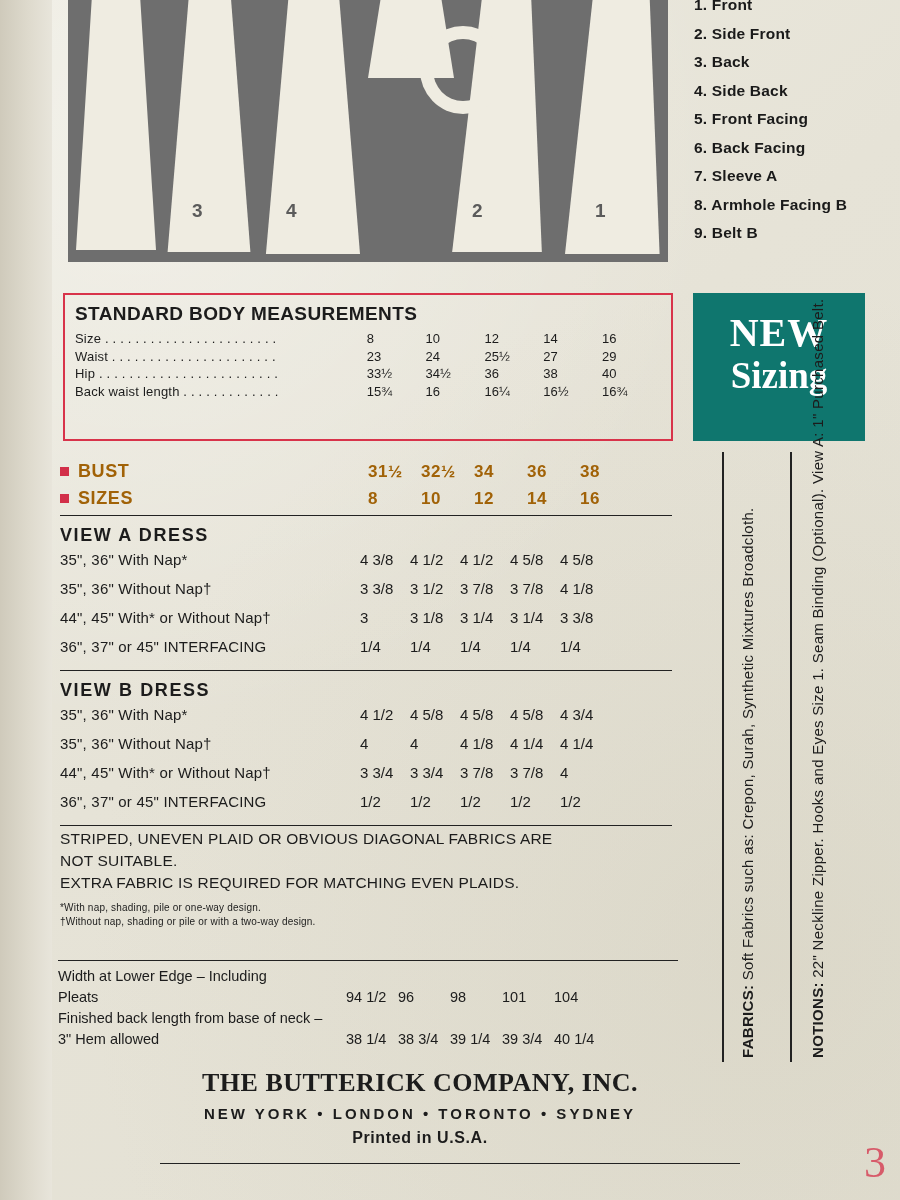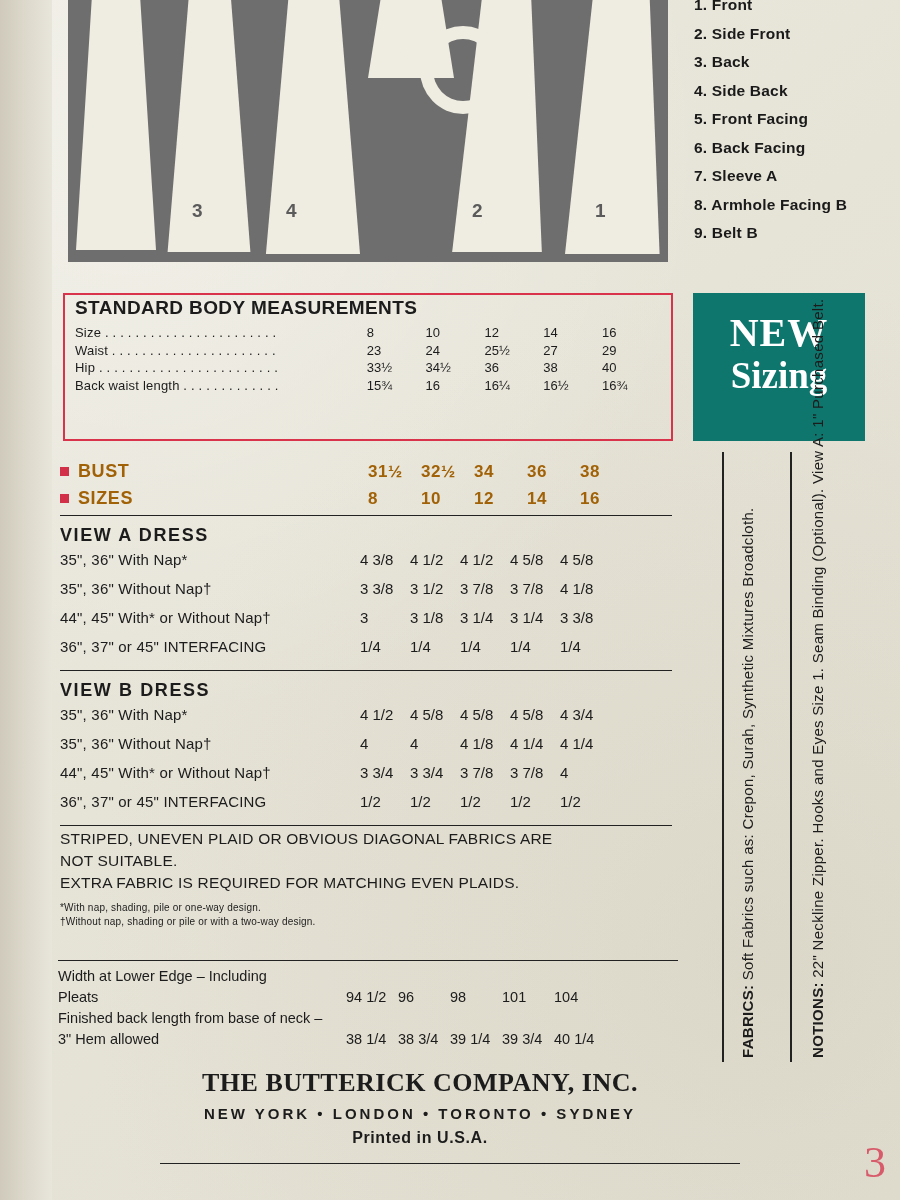--- a/index.html
+++ b/index.html
@@ -82,21 +82,21 @@
 
   
   .sbm {
     position: absolute;
     left: 63px;
     top: 293px;
     width: 610px;
     height: 148px;
     border: 2px solid #d8334a;
     box-sizing: border-box;
-    padding: 0 10px 0 10px;
+    padding: 6px 10px 0 10px;
   }
   .sbm h2 {
     margin: 2px 0 6px 0;
     font-size: 19px;
     font-weight: bold;
     letter-spacing: 0.4px;
   }
   .sbm table {
     border-collapse: collapse;
     width: 100%;

